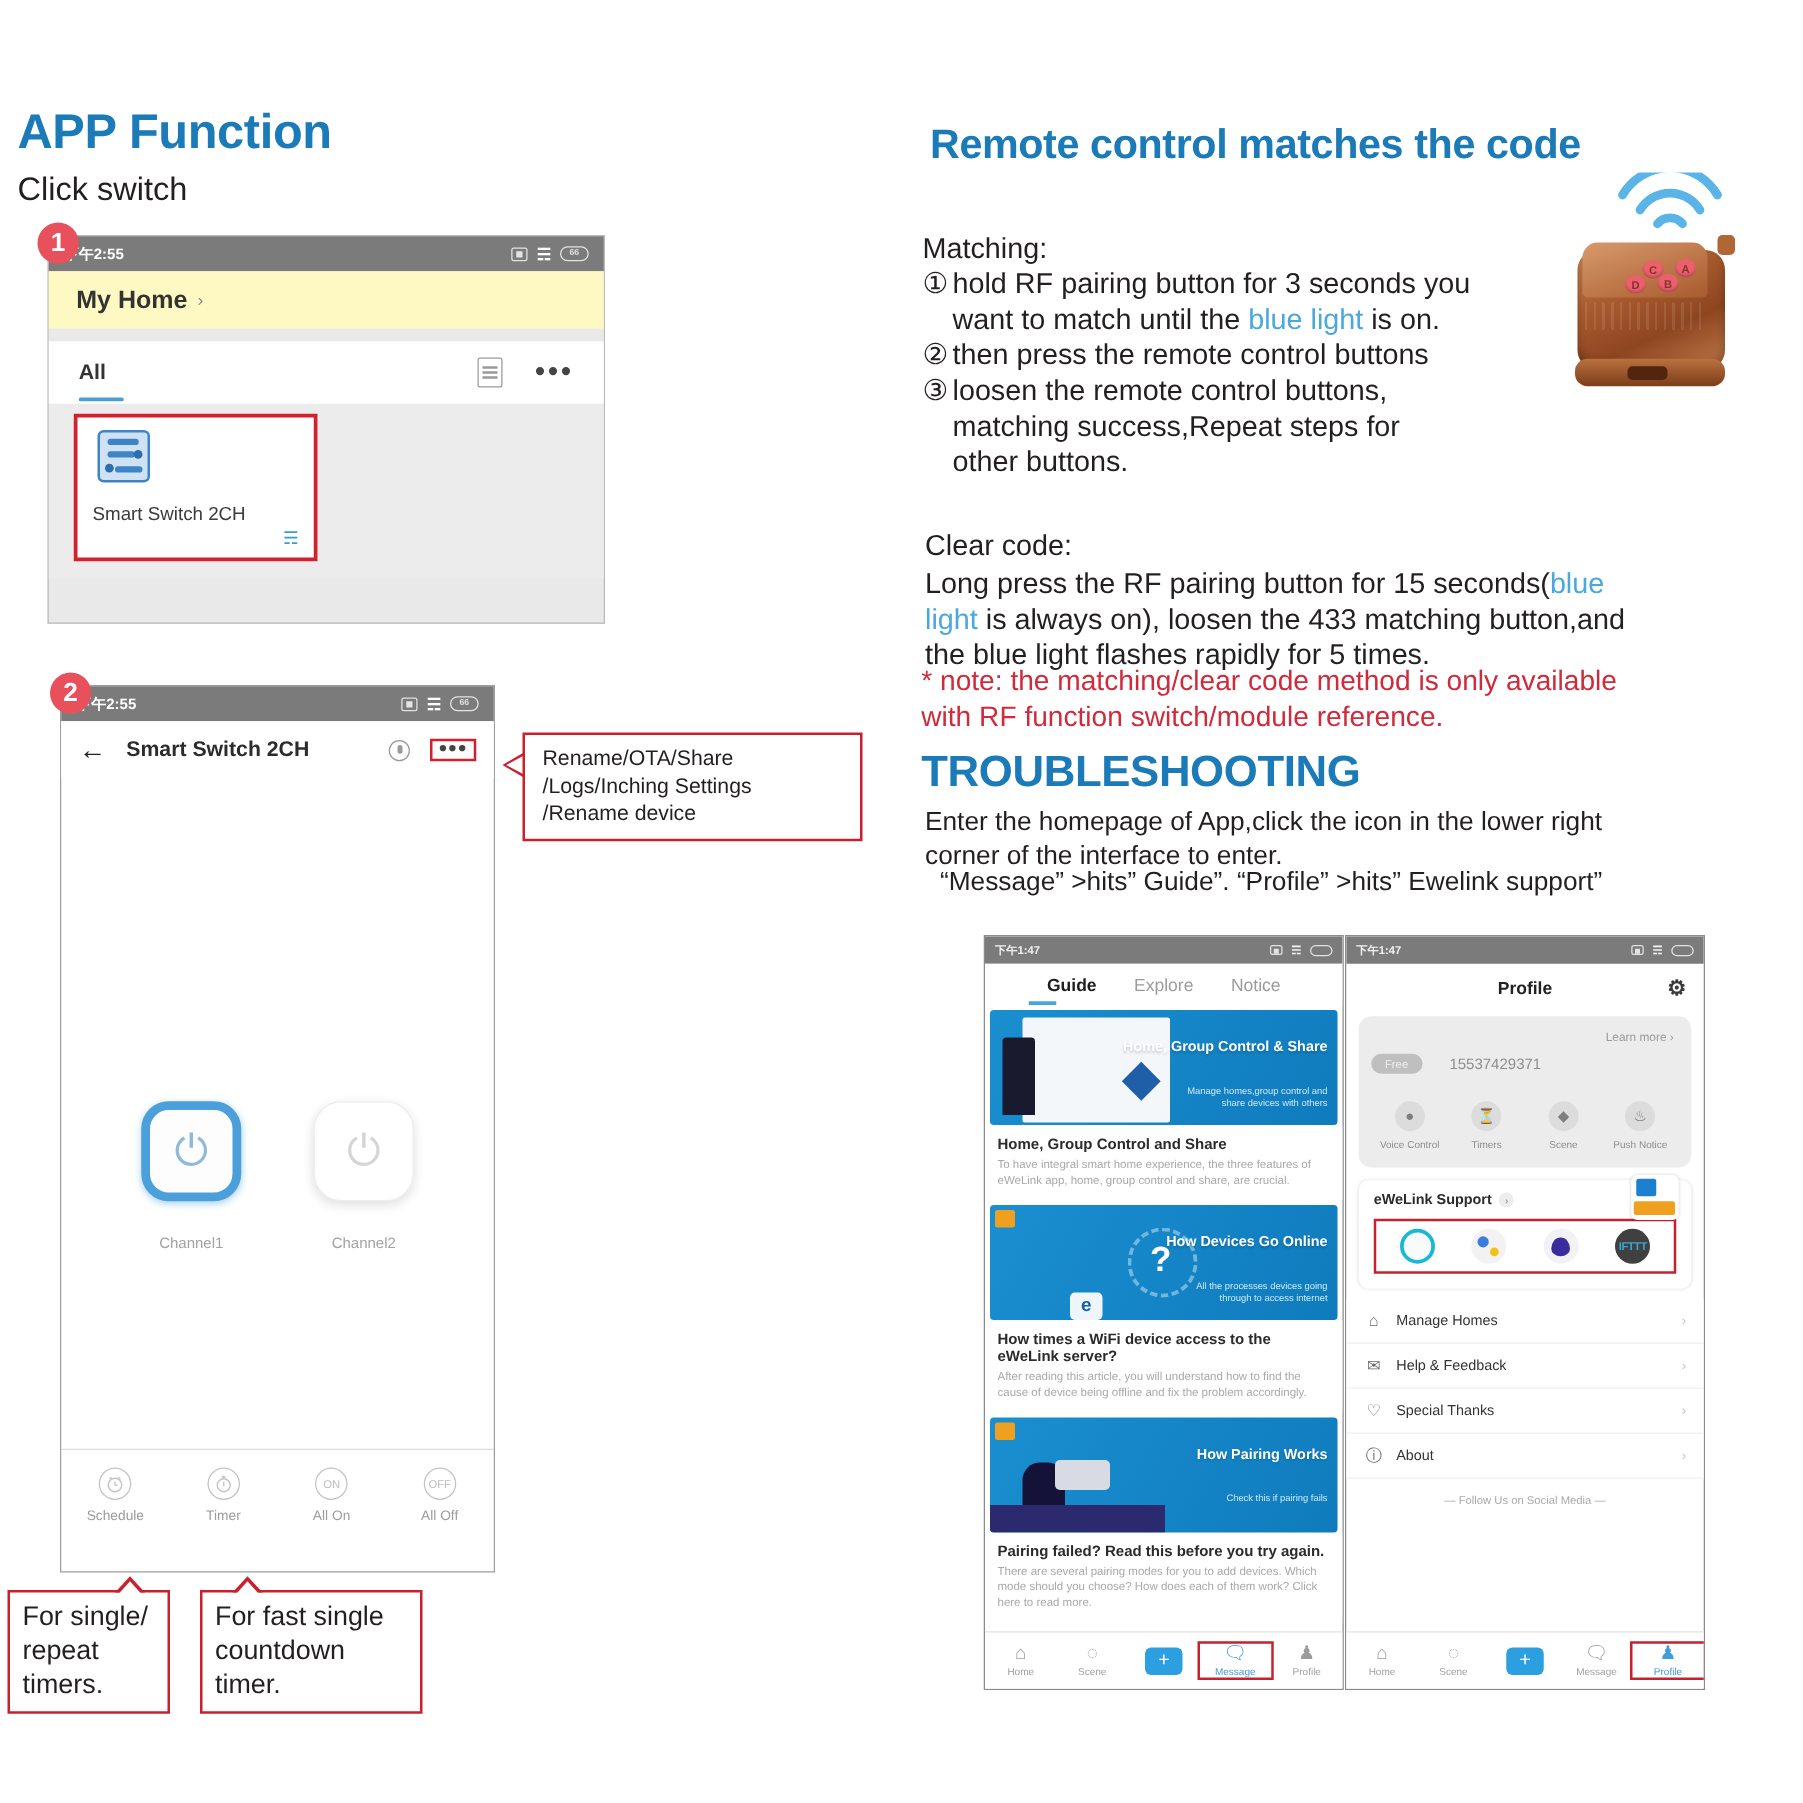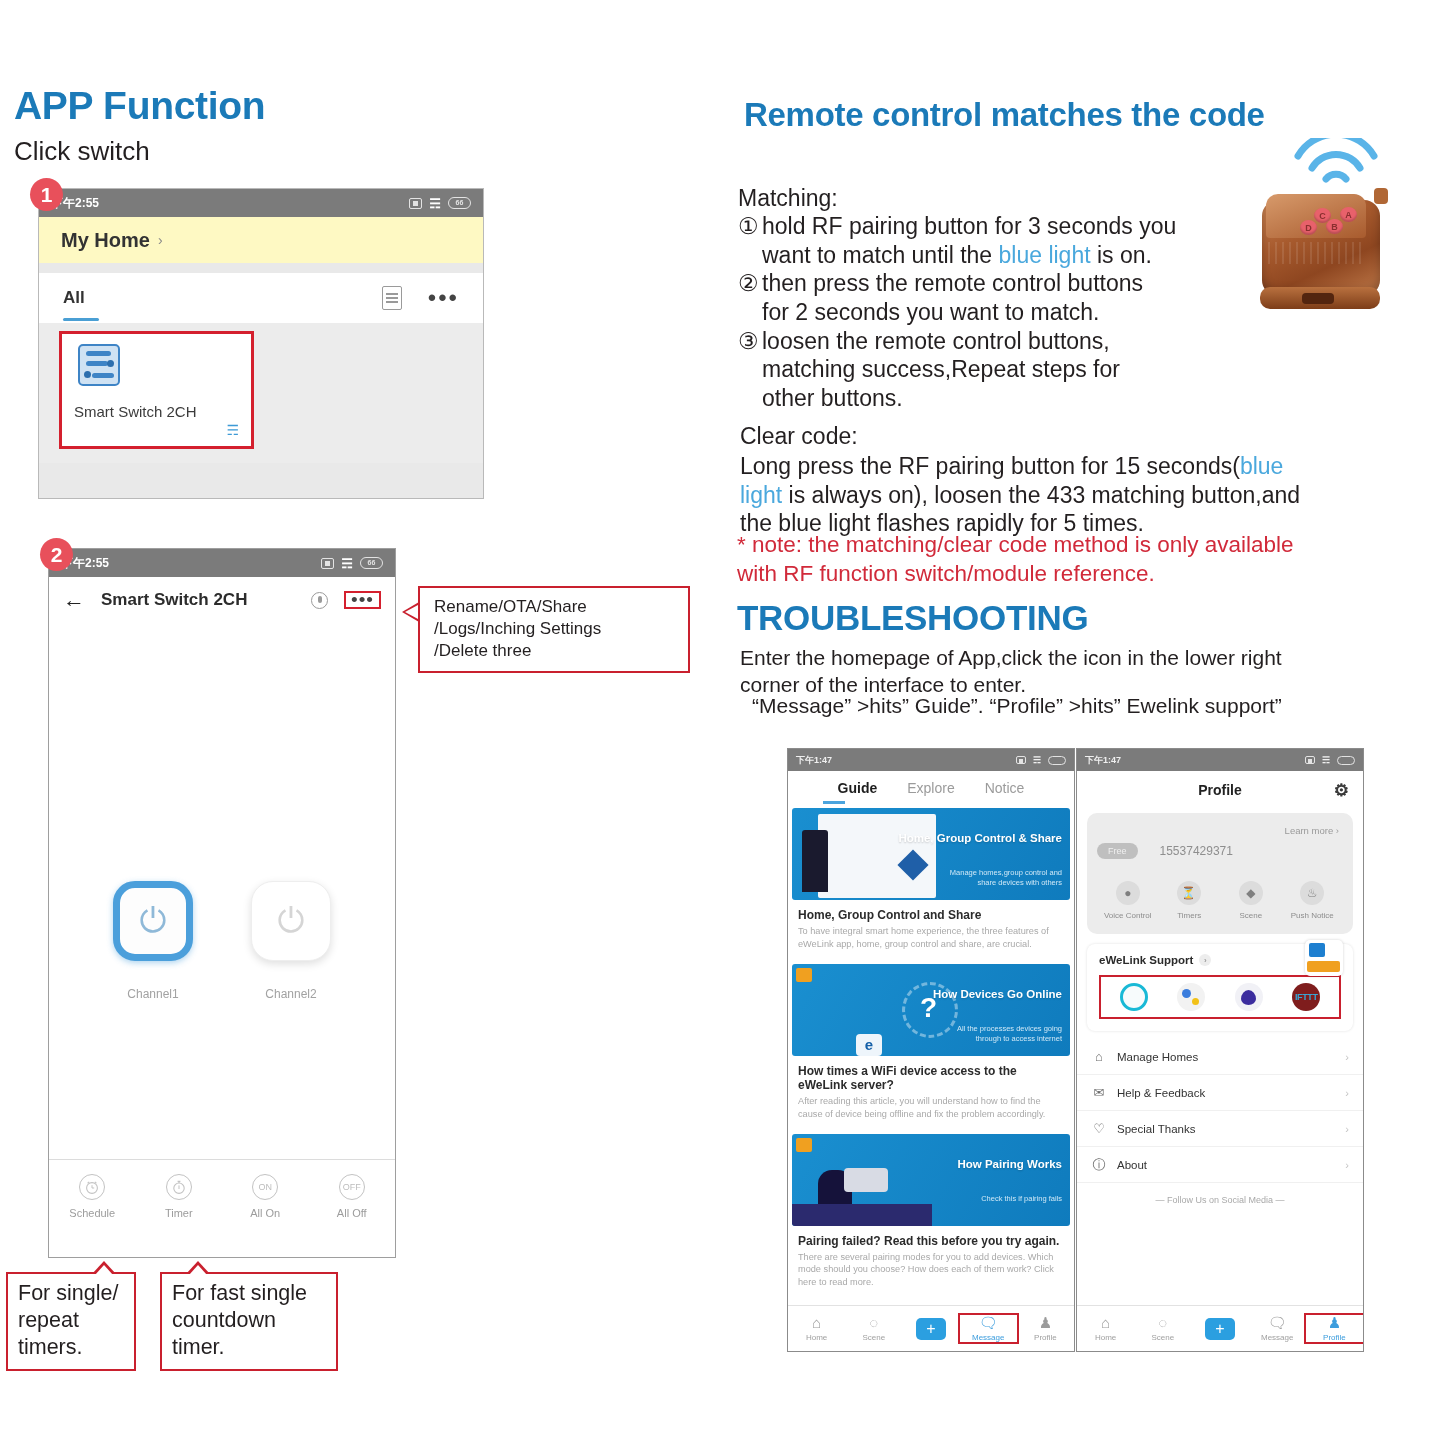--- a/index.html
+++ b/index.html
@@ -239,21 +239,21 @@
             align-items: center; justify-content: center; font-size: 9px; font-weight: bold; }
   .a-alexa { border: 3.5px solid #19b9d6; color: transparent; background: #f7fbfc; }
   .a-google { background: #f2f2f2; position: relative; }
   .a-google:before { content:""; position:absolute; left:5px; top:6px; width:9px;height:9px;
             border-radius:50%; background:#3b7ddd;}
   .a-google:after { content:""; position:absolute; right:6px; bottom:6px; width:7px;height:7px;
             border-radius:50%; background:#f2c117;}
   .a-nest { background: #f1f1f6; }
   .a-nest i { width: 15px; height: 15px; border-radius: 50% 50% 50% 50%/60% 60% 40% 40%;
             background: #3b2c9e; display:block;}
-  .a-ifttt { background: #7f1d1d; color: #3aa5d4; font-size: 9px; letter-spacing: -0.4px; }
+  .a-ifttt { background: #404040; color: #3aa5d4; font-size: 9px; letter-spacing: -0.4px; }
   .pf-list { margin-top: 8px; background: #fff; }
   .pf-item { height: 36px; display: flex; align-items: center; gap: 10px; padding: 0 14px;
              border-bottom: 1px solid #f0f0f0; font-size: 11.5px; color: #333; }
   .pf-item .gi { font-size: 13px; color: #6d6d6d; width: 16px; text-align: center; }
   .pf-item .ar { margin-left: auto; color: #c4c4c4; font-size: 11px; }
   .pf-follow { text-align: center; font-size: 9px; color: #a9a9a9; padding: 12px 0 0 0; }
 </style>
 </head>
 <body>
 
@@ -369,21 +369,21 @@
           <div class="lbl">All Off</div>
         </div>
       </div>
     </div>
   </div>
 
   <div class="callout" id="callout-menu">
     <span class="tail"></span>
     <div>Rename/OTA/Share</div>
     <div>/Logs/Inching Settings</div>
-    <div>/Delete three</div>
+    <div>/Rename device</div>
   </div>
 
   <div class="callout" id="callout-single">
     <span class="up-tail" style="left:84px;"></span>
     <div>For single/</div>
     <div>repeat</div>
     <div>timers.</div>
   </div>
 
   <div class="callout" id="callout-fast">
@@ -404,21 +404,20 @@
         <span>hold RF pairing button for 3 seconds you</span><br>
         <span style="display:inline-block;">
           <span>want to match until the </span><span class="lightblue">blue light</span><span> is on.</span>
         </span>
       </span>
     </div>
     <div class="step">
       <span class="num">②</span>
       <span>
         <span>then press the remote control buttons</span><br>
-        <span>for 2 seconds you want to match.</span>
       </span>
     </div>
     <div class="step">
       <span class="num">③</span>
       <span>
         <span>loosen the remote control buttons,</span><br>
         <span>matching success,Repeat steps for</span><br>
         <span>other buttons.</span>
       </span>
     </div>

